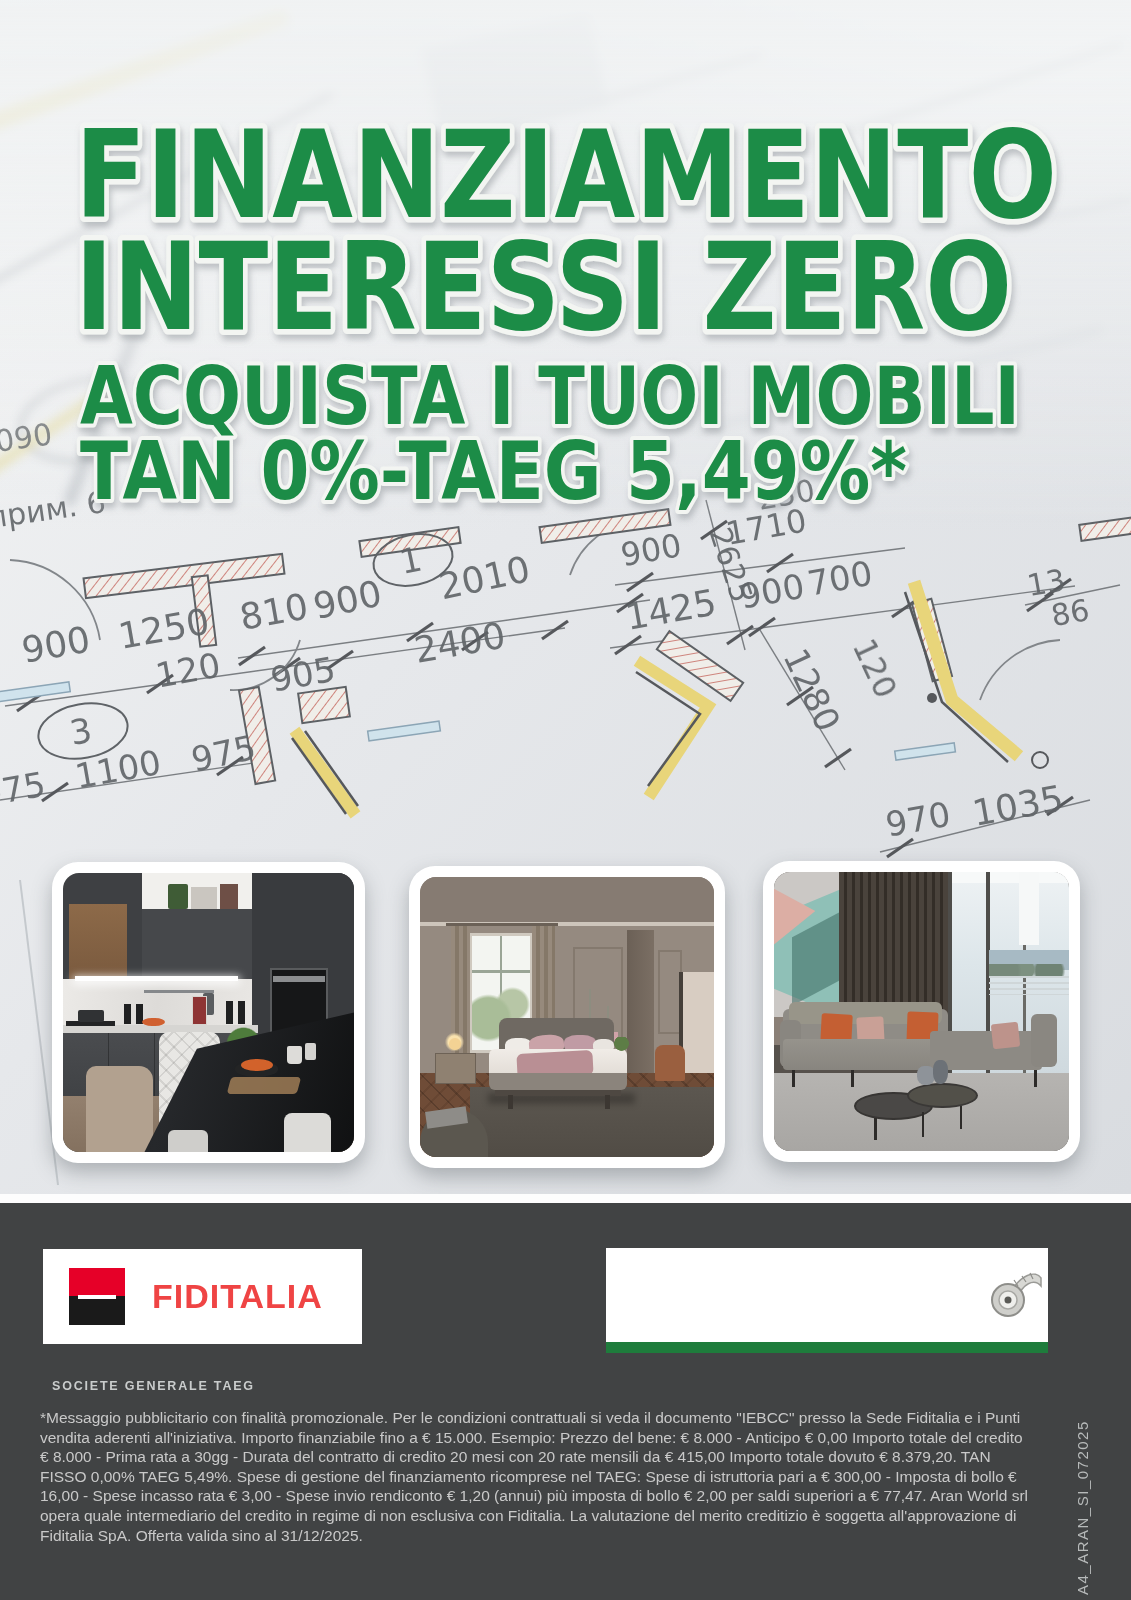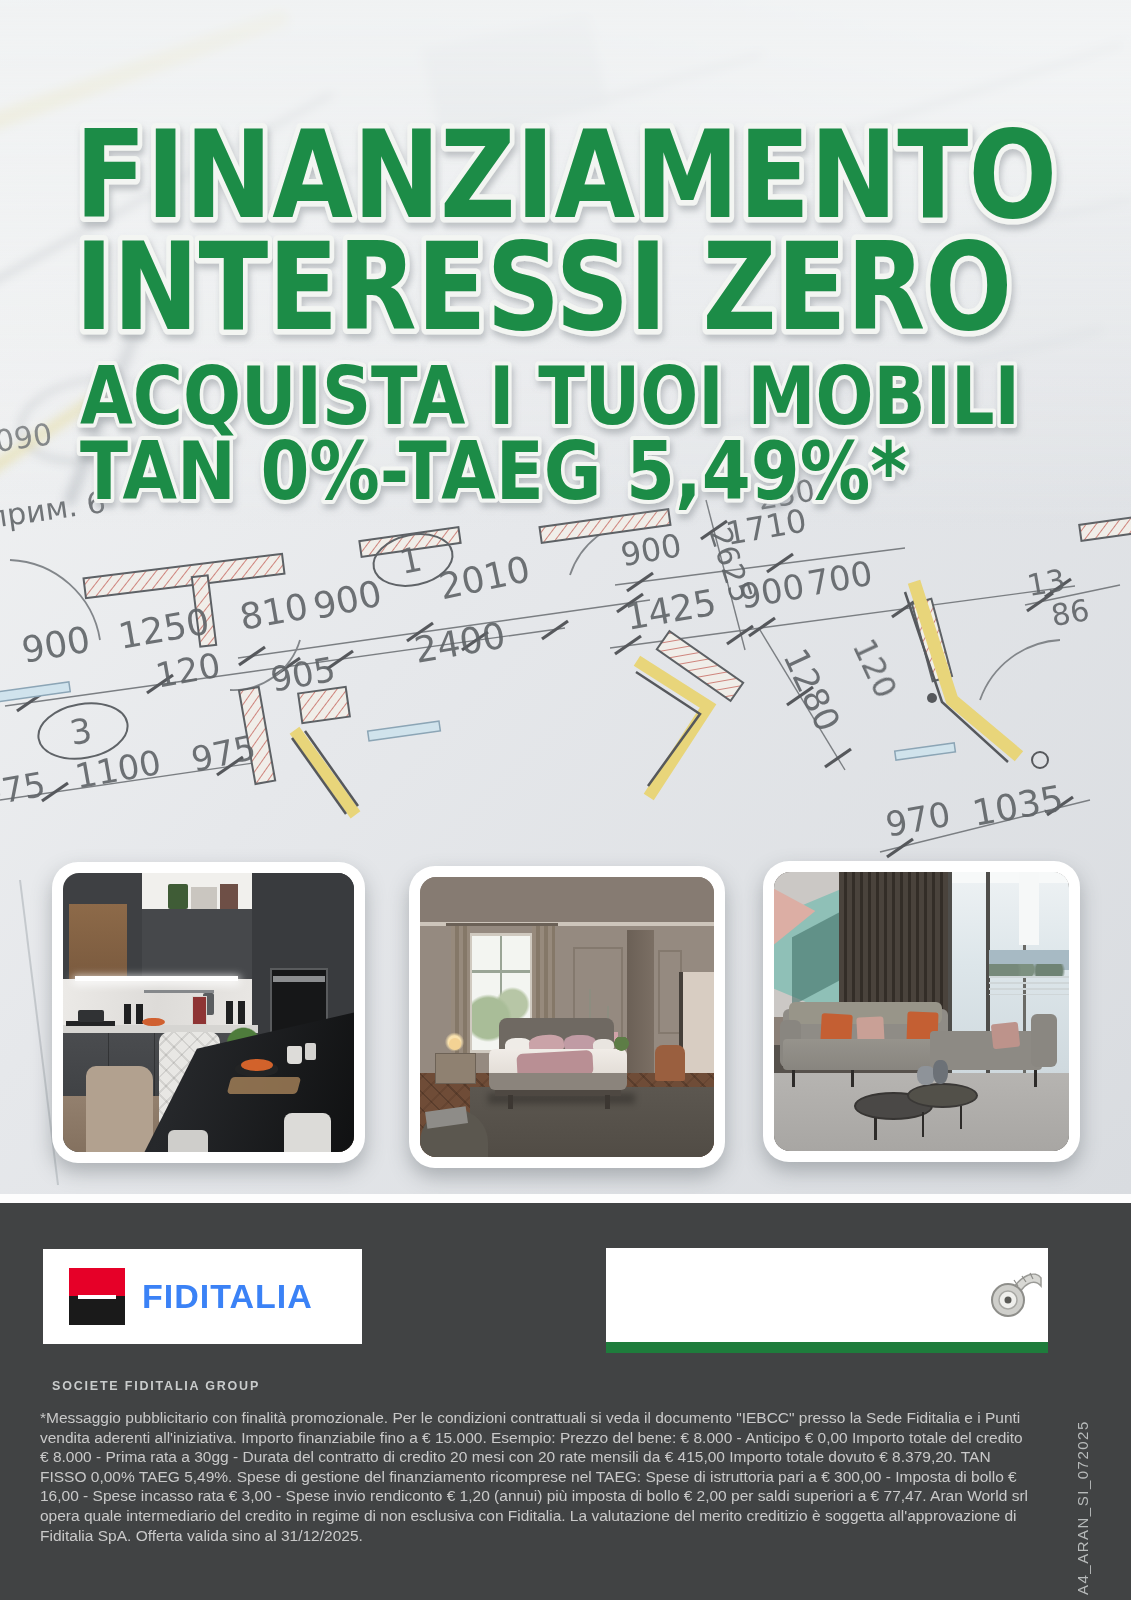--- a/index.html
+++ b/index.html
@@ -20,21 +20,21 @@
   #photo-bedroom { left:409px; top:866px; width:316px; height:302px; }
   #photo-living  { left:763px; top:861px; width:317px; height:301px; }
 
   
   .footer { position:absolute; left:0; top:1203px; width:1131px; height:397px; background:#414344; }
   .fid-box { position:absolute; left:43px; top:46px; width:319px; height:95px; background:#ffffff;
              display:flex; align-items:center; }
   .sg-square { position:relative; width:56px; height:57px; margin-left:26px;
                background:linear-gradient(#e60028 0 50%, #1a1a1a 50% 100%); }
   .sg-stripe { position:absolute; left:9px; right:9px; top:50%; height:4px; margin-top:-2px; background:#fff; }
-  .fid-text { margin-left:17px; font-weight:bold; font-size:34px; letter-spacing:1px; color:#3b82f6; }
+  .fid-text { margin-left:27px; font-weight:bold; font-size:34px; letter-spacing:1px; color:#ef4444; }
   .sg-group { position:absolute; left:52px; top:176px; font-size:12.5px; font-weight:bold;
               letter-spacing:1.8px; color:#c9cccc; }
   .ros-box { position:absolute; left:606px; top:45px; width:442px; height:105px; background:#ffffff; }
   .ros-row { position:absolute; left:18px; right:64px; top:0; bottom:11px; display:flex;
              align-items:center; justify-content:flex-start; }
   .ros-mobili { font-family:"Liberation Serif",serif; font-weight:bold; font-size:54px; color:#2e8f47; }
   .ros-rossetti { font-family:"Liberation Serif",serif; font-size:37px; letter-spacing:2px;
                   color:#1b1b1b; margin-left:6px; margin-top:10px; }
   .ros-bar { position:absolute; left:0; right:0; bottom:0; height:11px; background:#1e7c3c; }
   .tape-icon { position:absolute; right:6px; top:16px; }
@@ -347,21 +347,21 @@
 
 <div class="white-strip"></div>
 
 <div class="footer">
   <div class="fid-box">
     <span class="sg-square">
         <span class="sg-stripe"></span>
       </span>
     <span class="fid-text">FIDITALIA</span>
   </div>
-  <div class="sg-group">SOCIETE FIDITALIA GROUP</div>
+  <div class="sg-group">SOCIETE GENERALE TAEG</div>
 
   <div class="ros-box">
     <svg class="tape-icon" width="58" height="56" viewBox="0 0 58 56">
       <path d="M 26 30 C 36 10, 52 6, 57 14 L 57 22 C 50 14, 38 20, 34 34 Z" fill="#d8d8d4" stroke="#9a9a96" stroke-width="1.5"></path>
       <circle cx="24" cy="36" r="16" fill="#cfcfcb" stroke="#8e8e8a" stroke-width="2"></circle>
       <circle cx="24" cy="36" r="9" fill="#efefec" stroke="#a8a8a4" stroke-width="1.5"></circle>
       <circle cx="24" cy="36" r="3.5" fill="#5a5a56"></circle>
       <path d="M 30 16 L 34 22 M 38 12 L 42 18 M 46 9 L 49 15" stroke="#8e8e8a" stroke-width="1.2" fill="none"></path>
     </svg>
     <div class="ros-bar"></div>

